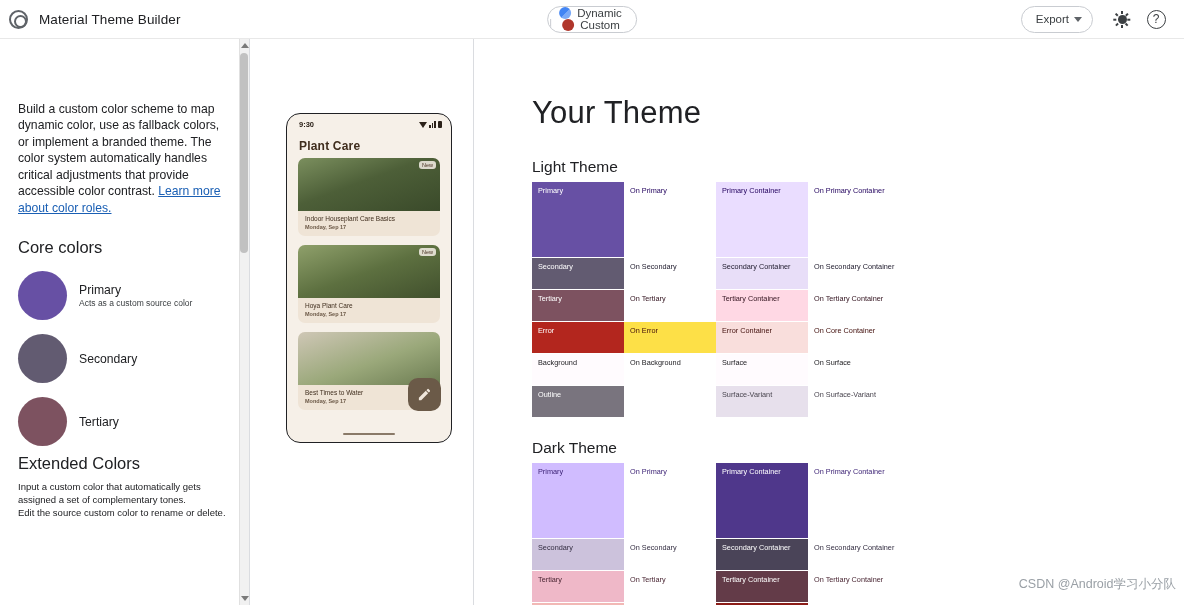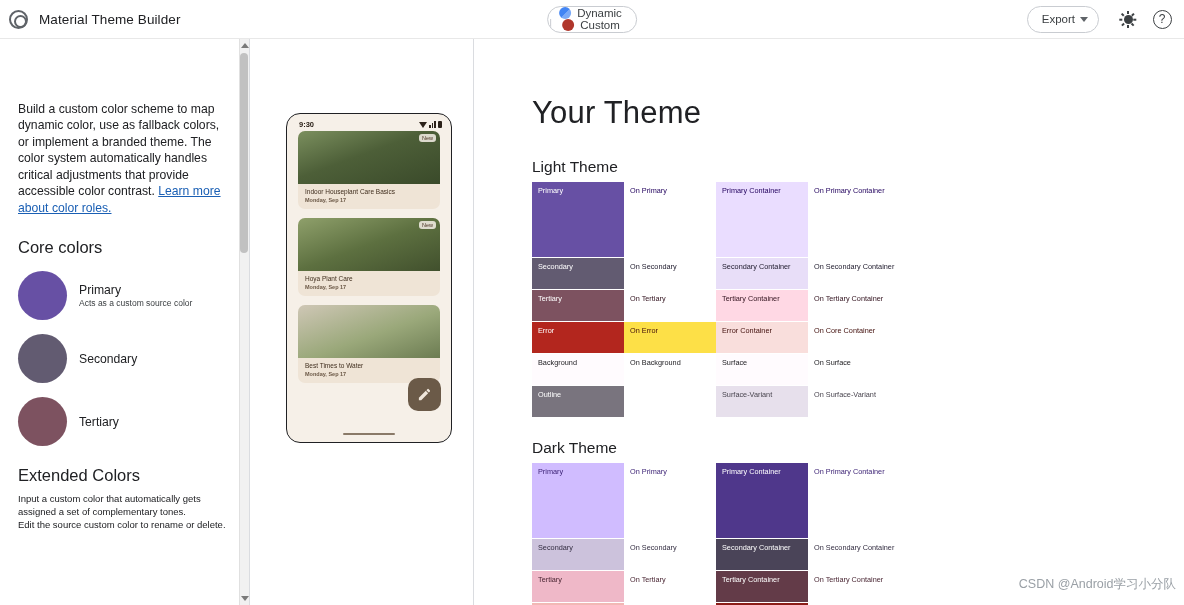--- a/index.html
+++ b/index.html
@@ -58,21 +58,21 @@
   .seg .dot {
     width: 12px; height: 12px; border-radius: 50%;
   }
   .seg.dynamic .dot {
     background: linear-gradient(135deg, #4285f4 0%, #4285f4 50%, #7baaf7 50%, #7baaf7 100%);
   }
   .seg.custom .dot { background: #b0362b; }
   .topbar-right {
     margin-left: auto;
     display: flex; align-items: center; gap: 0px;
-    padding-right: 5px;
+    padding-right: 11px;
   }
   .export-btn {
     display: flex; align-items: center; gap: 5px;
     border: 1px solid #c9ccd1;
     border-radius: 15px;
     height: 27px;
     padding: 0 10px 0 14px;
     font-size: 11.5px; color: #3c4043;
     margin-right: 12px;
   }
@@ -318,21 +318,21 @@
       </div>
 
       <div class="color-row">
         <div class="swatch" style="background:#7d5260"></div>
         <div>
           <div class="color-name">Tertiary</div>
         </div>
       </div>
 
 
-      <div class="section-title" style="margin-top:20px">Extended Colors</div>
+      <div class="section-title" style="margin-top:8px">Extended Colors</div>
       <div class="section-desc" style="white-space:pre-line">Input a custom color that automatically gets assigned a set of complementary tones.
 Edit the source custom color to rename or delete.</div>
 
     </div>
 
     <div class="scrollbar">
       <div class="scroll-arrow up"></div>
       <div class="scroll-thumb"></div>
       <div class="scroll-arrow down"></div>
     </div>
@@ -346,20 +346,21 @@
           <span class="tri"></span>
           <span class="bars">
             <i style="height:3px"></i>
               <i style="height:5px"></i>
               <i style="height:7px"></i>
           </span>
           <span class="batt"></span>
         </span>
       </div>
 
+      <div class="phone-title">Plant Care</div>
 
       <div class="card">
         <div class="photo ph1">
           <span class="newbadge">New</span>
         </div>
         <div class="meta">
           <div class="t">Indoor Houseplant Care Basics</div>
           <div class="d">Monday, Sep 17</div>
         </div>
       </div>

